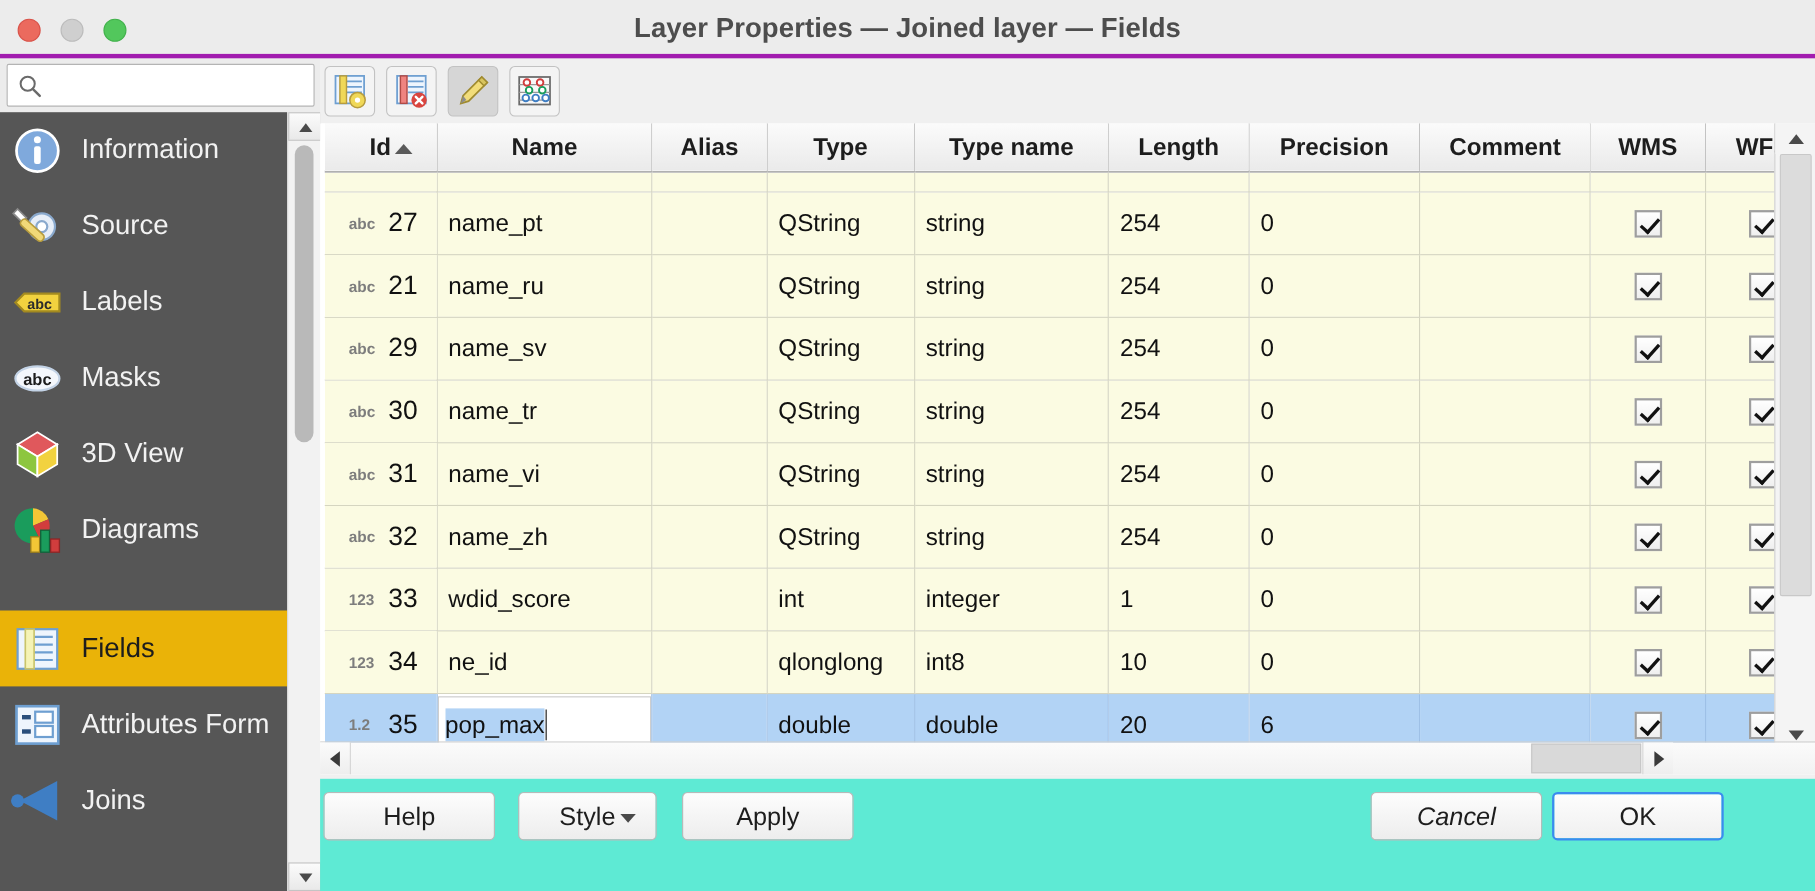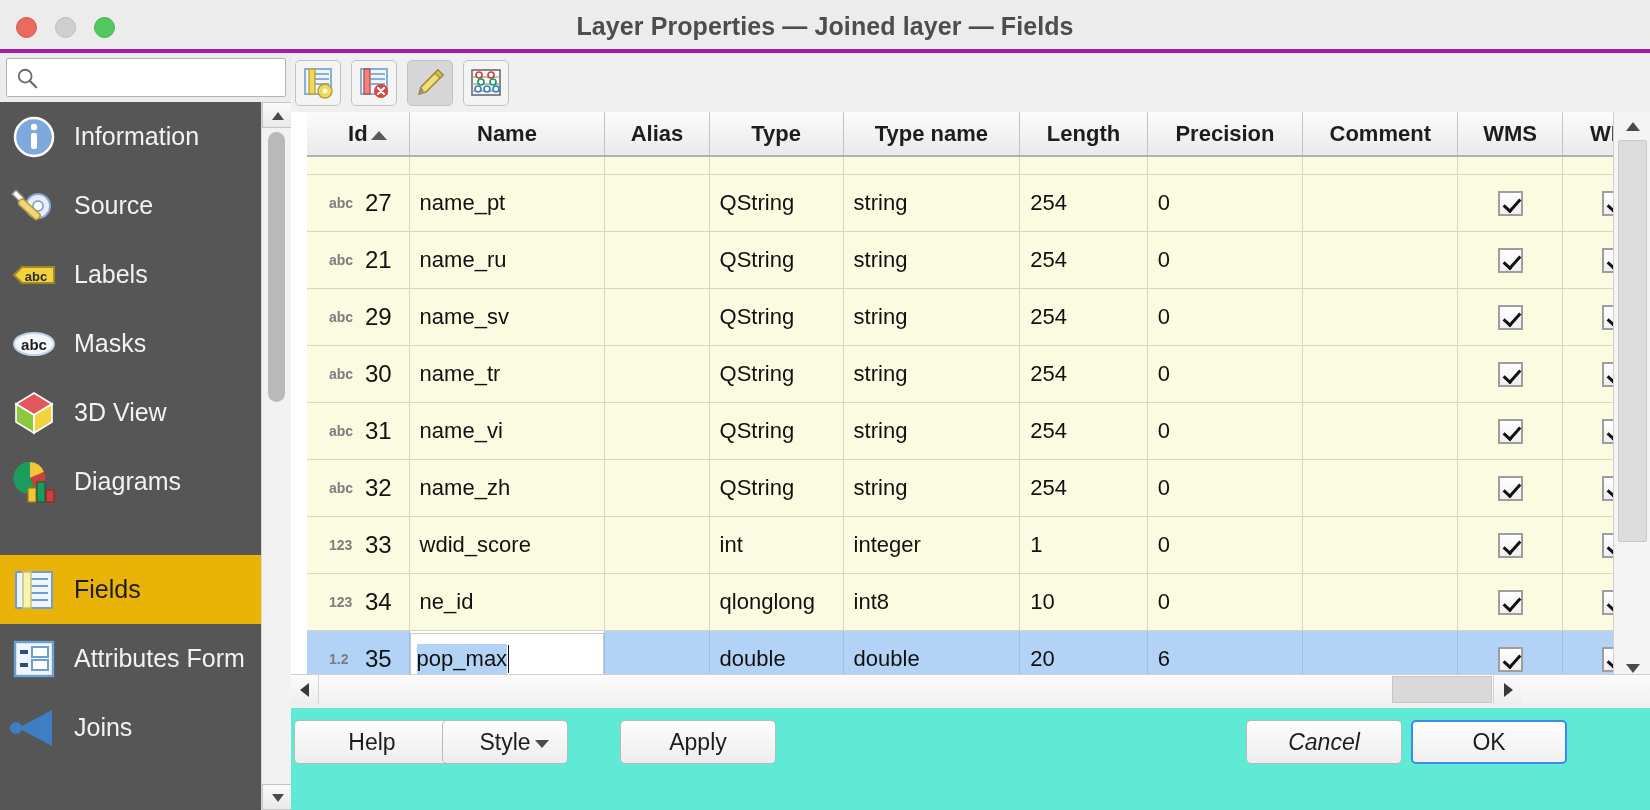--- a/index.html
+++ b/index.html
@@ -137,21 +137,21 @@
   .tool-btn.pressed { background: #d6d6d6; }
 
   
   #table-area {
     position: absolute; left: 291px; top: 112px;
     width: 1359px; height: 592px;
     background: #ffffff;
     overflow: hidden;
   }
   #table-inner {
-    position: absolute; left: 16px; top: 0;
+    position: absolute; left: 4px; top: 0;
     width: 1322px; height: 570px;
     overflow: hidden;
   }
   table.fields {
     border-collapse: collapse;
     table-layout: fixed;
     width: 1360px;
     font-size: 22px;
   }
   table.fields th {
@@ -307,21 +307,21 @@
     background: linear-gradient(#fdfdfd,#ededed);
     font-size: 23px;
     color: #1d1d1d;
     display: flex; align-items: center; justify-content: center;
   }
   .btn.default {
     border: 2px solid #3b8bef;
     background: linear-gradient(#fdfdfd,#f0f0f0);
   }
   #btn-help   { left: 3px;   width: 156px; }
-  #btn-style  { left: 151px; width: 126px; }
+  #btn-style  { left: 180px; width: 126px; }
   #btn-apply  { left: 329px; width: 156px; }
   #btn-cancel { left: 955px; width: 156px; font-style: italic; }
   #btn-ok     { left: 1120px; width: 156px; }
   #style-caret {
     position: absolute; right: 18px; top: 19px;
     width: 0; height: 0;
     border-left: 7px solid transparent;
     border-right: 7px solid transparent;
     border-top: 8px solid #4a4a4a;
   }

